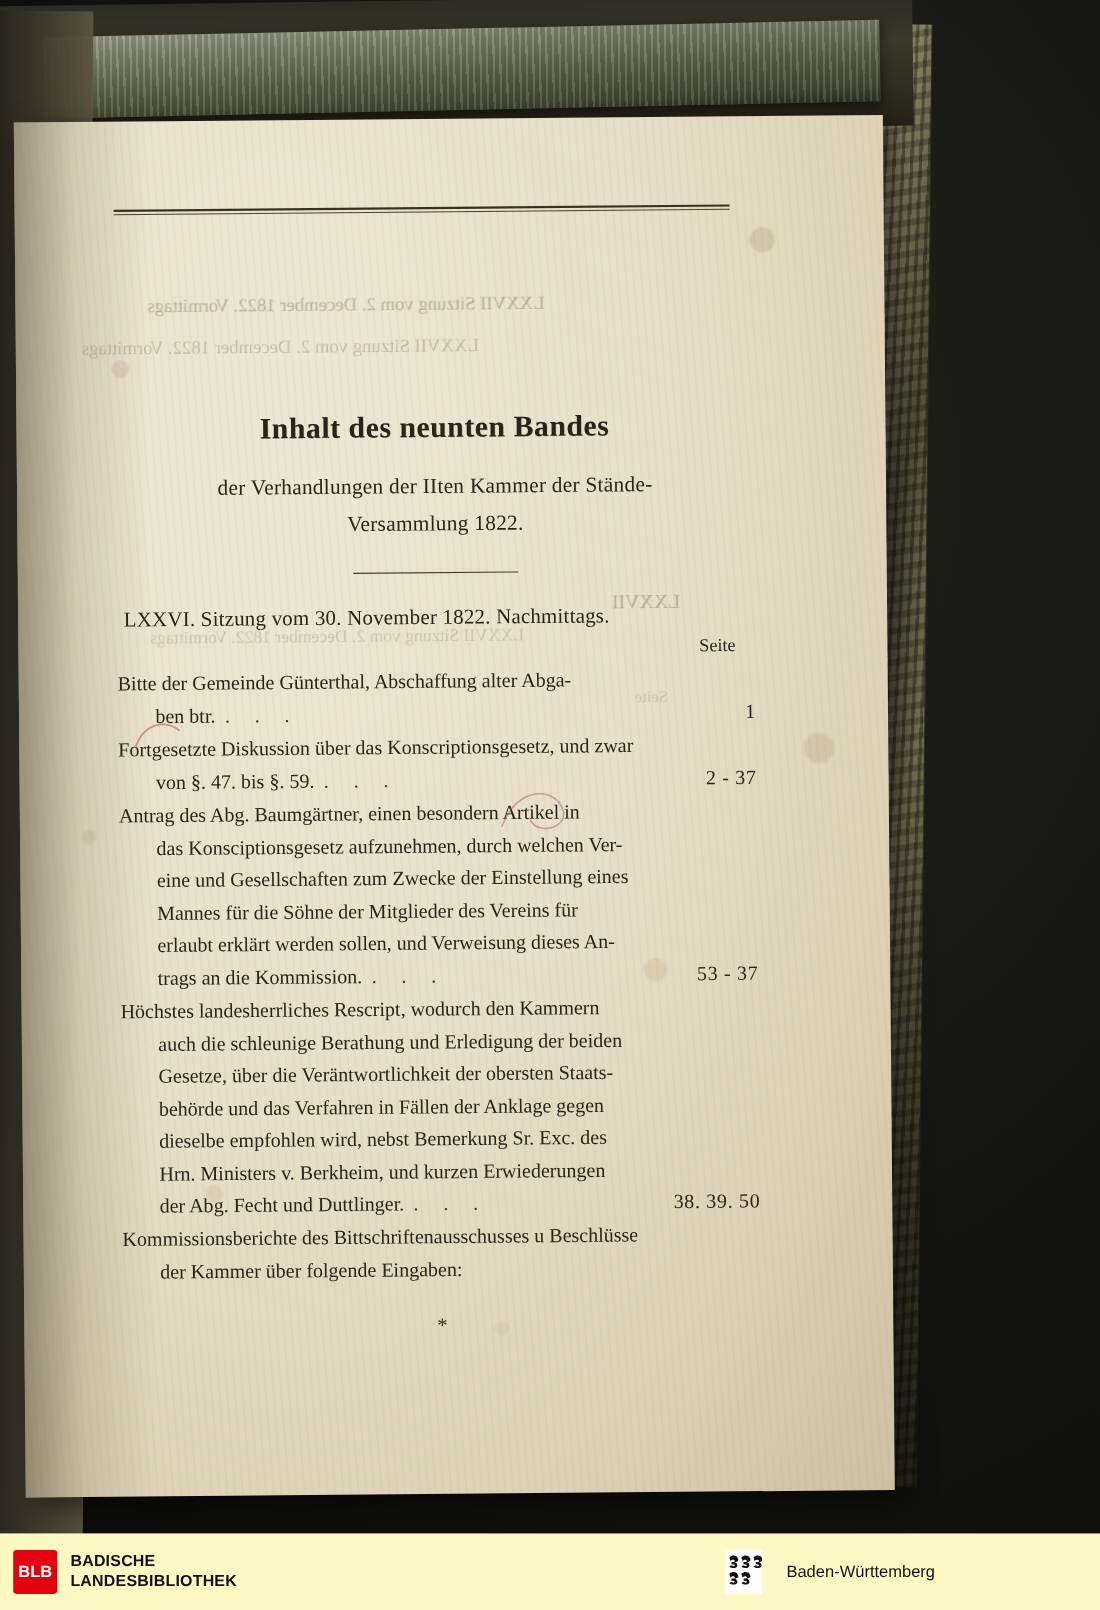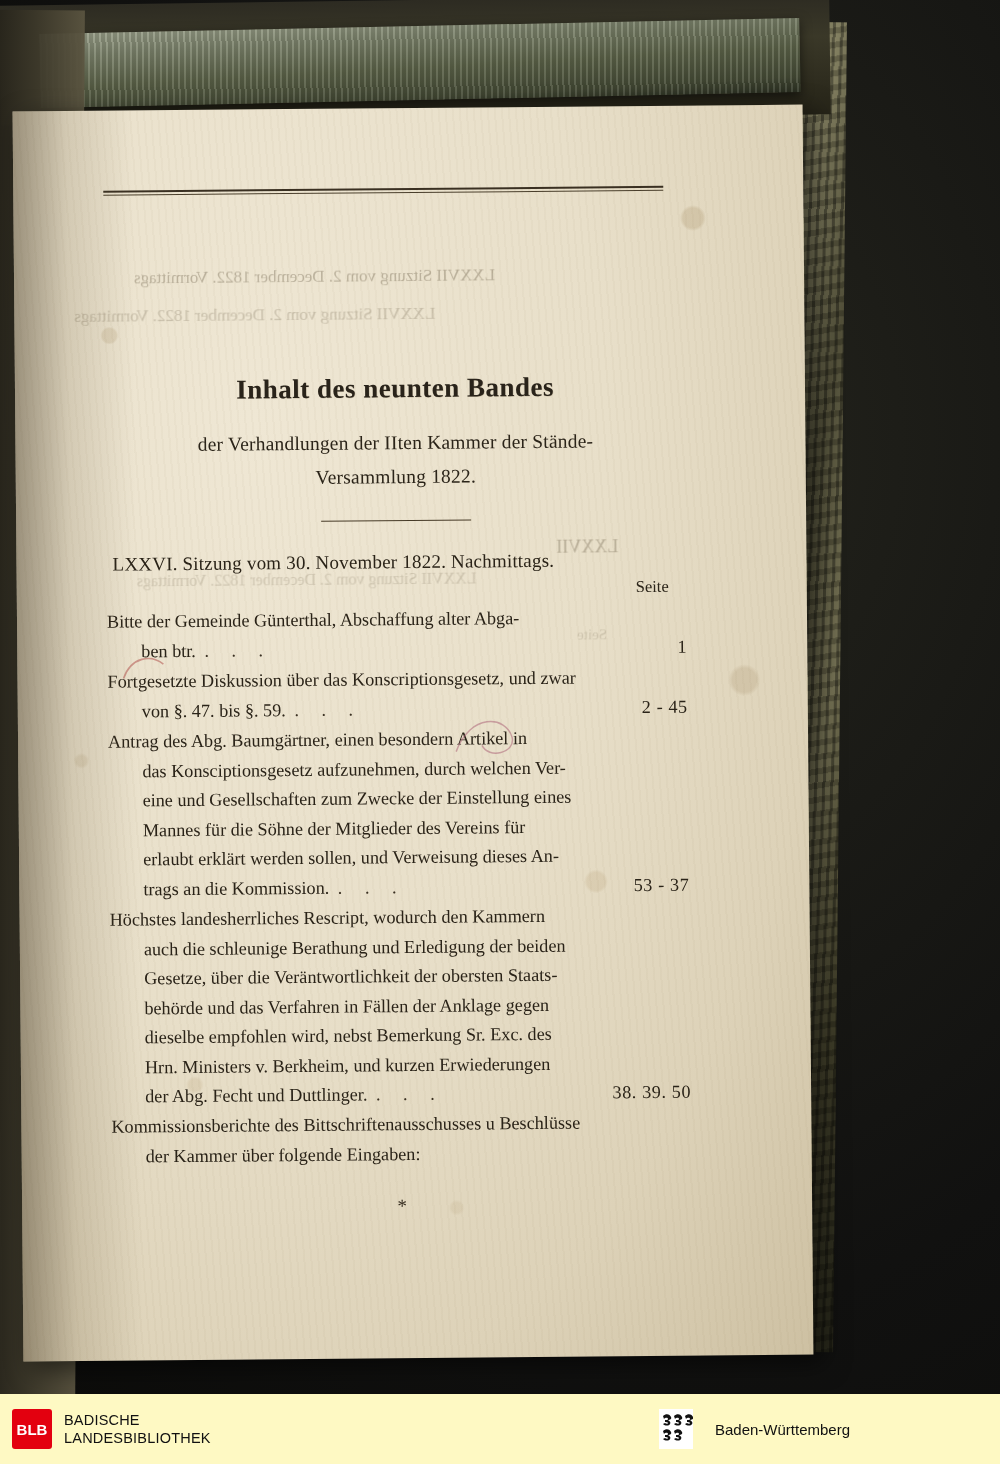--- a/index.html
+++ b/index.html
@@ -223,21 +223,21 @@
     font-weight: 700;
     font-size: 15px;
     display: flex; align-items: center; justify-content: center;
     margin-left: 12px;
     border-radius: 3px;
   }
   #blb-text {
     margin-left: 12px;
     font-family: "Liberation Sans", sans-serif;
     font-size: 14.5px;
-    font-weight: 400;
+    font-weight: 700;
     line-height: 1.25;
     color: #111;
     letter-spacing: 0.2px;
   }
   #bw-wrap {
     position: absolute;
     right: 150px;
     display: flex; align-items: center; gap: 22px;
   }
   #bw-text {
@@ -288,21 +288,21 @@
       <span class="ln ind">
         <span class="pg">1</span>
         <span>ben btr.</span>
         <span class="dots">.&nbsp;.&nbsp;.</span>
       </span>
     </div>
 
     <div class="entry">
       <span class="ln">Fortgesetzte Diskussion über das Konscriptionsgesetz, und zwar</span>
       <span class="ln ind">
-        <span class="pg">2 - 45</span>
+        <span class="pg">2 - 37</span>
         <span>von §. 47. bis §. 59.</span>
         <span class="dots">.&nbsp;.&nbsp;.</span>
       </span>
     </div>
 
     <div class="entry">
       <span class="ln">Antrag des Abg. Baumgärtner, einen besondern Artikel in</span>
       <span class="ln ind">das Konsciptionsgesetz aufzunehmen, durch welchen Ver-</span>
       <span class="ln ind">eine und Gesellschaften zum Zwecke der Einstellung eines</span>
       <span class="ln ind">Mannes für die Söhne der Mitglieder des Vereins für</span>

